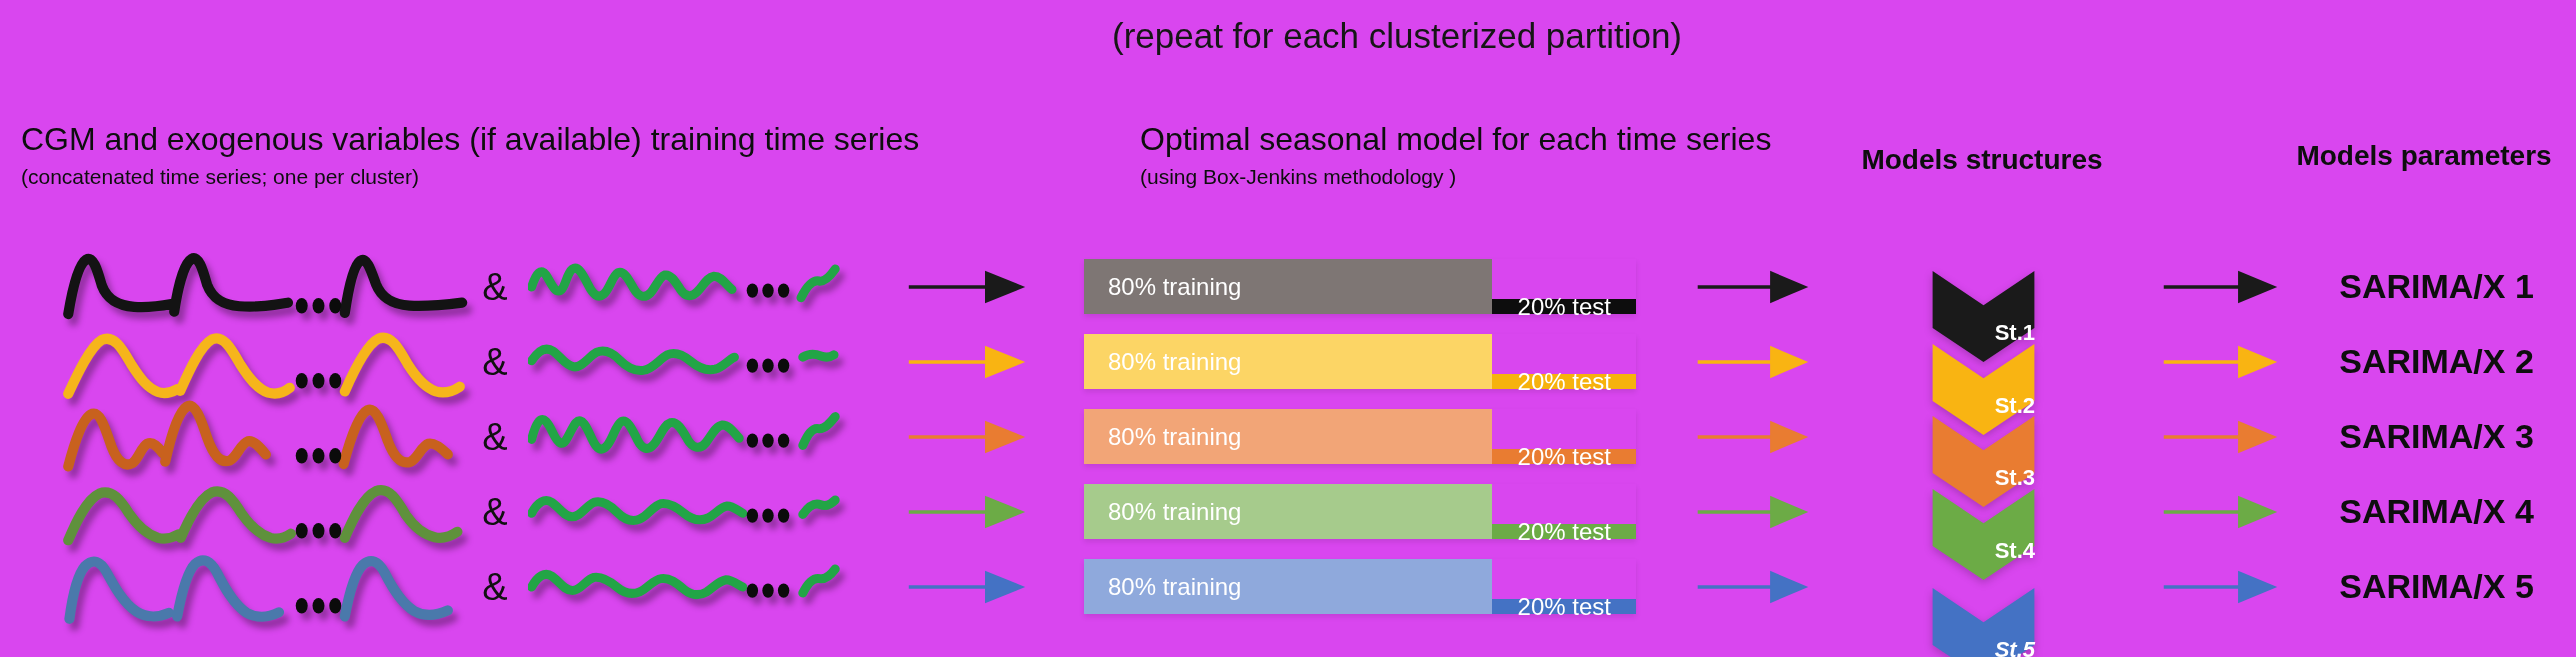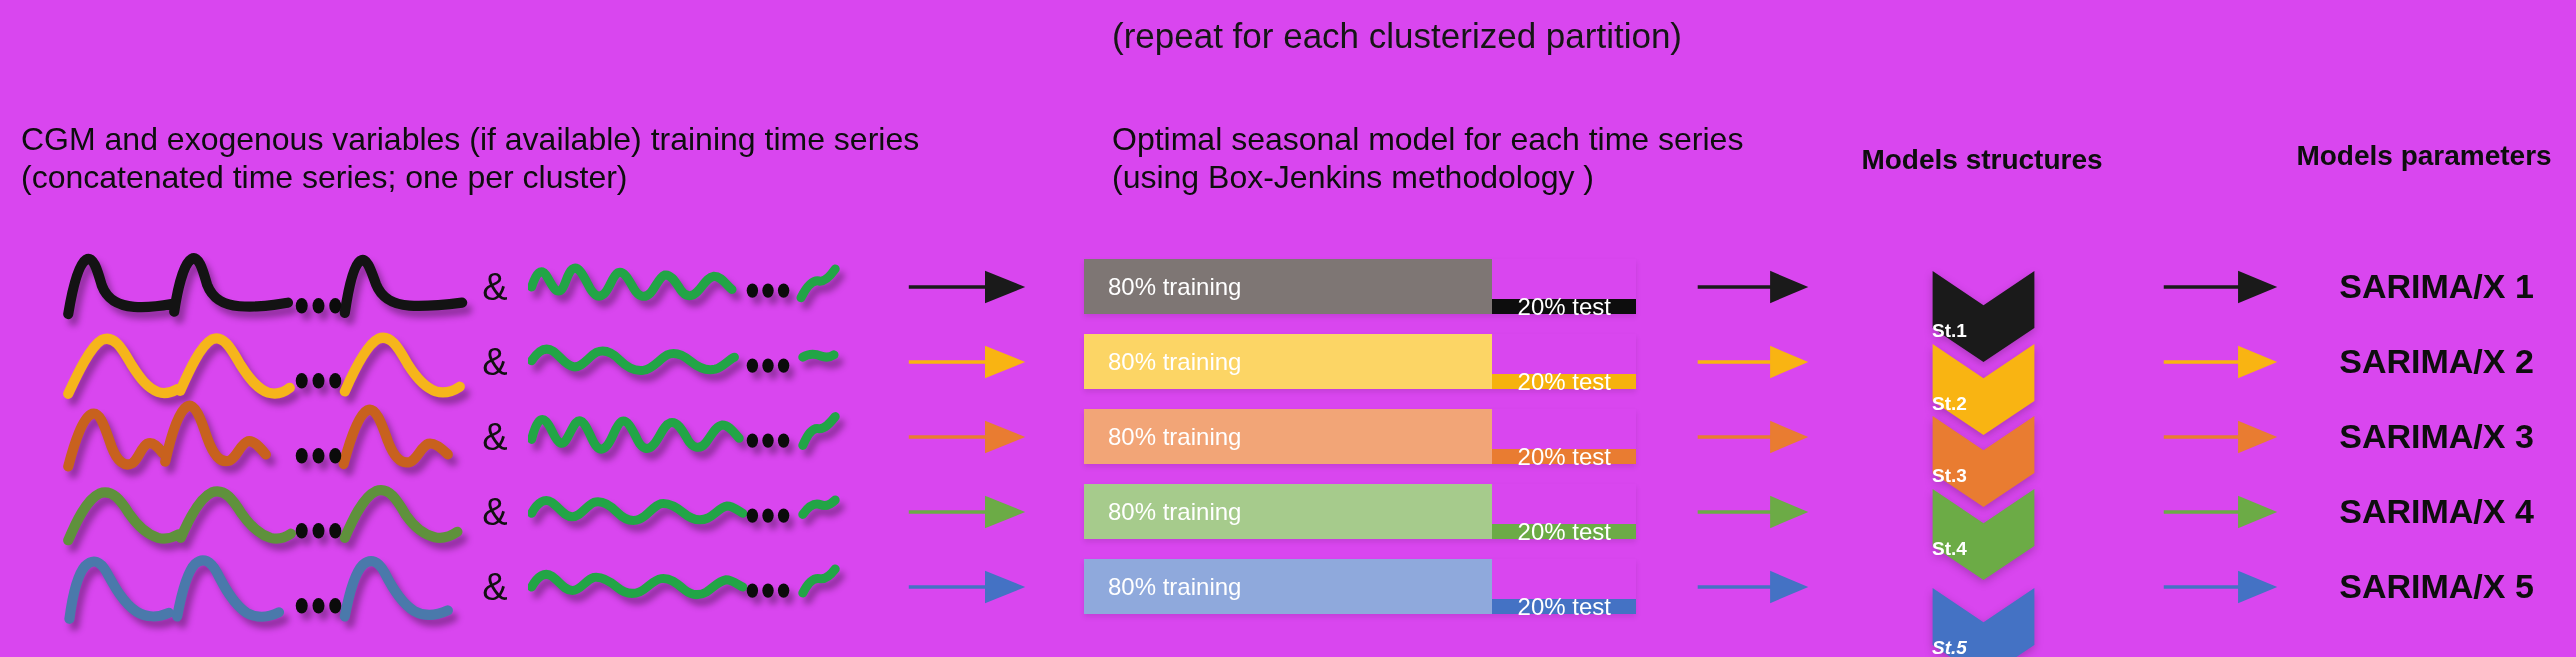--- a/index.html
+++ b/index.html
@@ -7,23 +7,23 @@
     position:relative; width:2576px; height:658px; background:#d946ef;
     font-family:"Liberation Sans", sans-serif; color:#1a1a1a; overflow:hidden;
   }
   .abs{position:absolute;}
   .title{
     left:1019px; top:15.6px; width:756px; text-align:center;
     font-size:35px; font-weight:400; color:#161616; white-space:nowrap;
   }
   .head-block{line-height:38px; white-space:nowrap;}
   .head-block .l1{font-size:32px; font-weight:400; color:#0e0e0e;}
-  .head-block .l2{font-size:32px; font-weight:400; color:#0e0e0e;}
+  .head-block .l2{font-size:21px; font-weight:400; color:#0e0e0e;}
   .head-left{left:21px; top:120px;}
-  .head-mid{left:1112px; top:120px;}
+  .head-mid{left:1140px; top:120px;}
   .head-center{font-size:28px; font-weight:700; color:#0e0e0e; text-align:center; white-space:nowrap;}
   .head-struct{left:1835px; top:144px; width:294px;}
   .head-param{left:2265px; top:140px; width:318px;}
 
   .row{position:absolute; left:0; top:0; width:100%; height:0;}
   .cgm{left:63px; top:-46px; width:408px; height:91px;}
   .cgm svg, .exo svg, .arrow svg, .chevron svg{display:block; width:100%; height:100%;}
   .cgm-path{fill:none; stroke:var(--curve); stroke-width:17; stroke-linecap:round; stroke-linejoin:round;}
   .curve-shadow{filter:drop-shadow(5.4px 7.8px 3px rgba(0,0,0,0.32));}
   .amp{left:471px; top:-27px; width:48px; height:54px; text-align:center;
@@ -42,22 +42,22 @@
   .bar{left:1084px; top:-27.6px; width:552px; height:55px; display:flex;
        box-shadow:0 3px 5.4px rgba(0,0,0,0.10);}
   .bar .train{flex:0 0 74%; background:var(--train); display:flex; align-items:center;}
   .bar .test {flex:0 0 26%; background:var(--test);  display:flex; align-items:center; justify-content:center;margin-top:40px;}
   .bar .lbl{color:#ffffff; font-weight:400; font-size:24px; white-space:nowrap;}
   .bar .train .lbl{padding-left:24px;}
 
   .chevron{left:1932px; width:103px; height:91px;
            filter:drop-shadow(0 3px 4.2px rgba(0,0,0,0.22));}
   .chevron polygon{fill:var(--accent);}
-  .chev-label{position:absolute; left:0; right:0; top:49px; text-align:left;
-              font-size:19px; font-weight:700; color:#ffffff;}
+  .chev-label{position:absolute; left:0; right:0; top:49px; text-align:right;
+              font-size:22px; font-weight:700; color:#ffffff;}
 
   .model{left:2325px; top:-18.6px; width:223px; height:37px; text-align:center;
          font-size:34px; line-height:37px; font-weight:700; color:#0e0e0e; white-space:nowrap;}
 </style>
 </head>
 <body>
 
 <div class="canvas">
 
   <div class="abs title">(repeat for each clusterized partition)</div>

